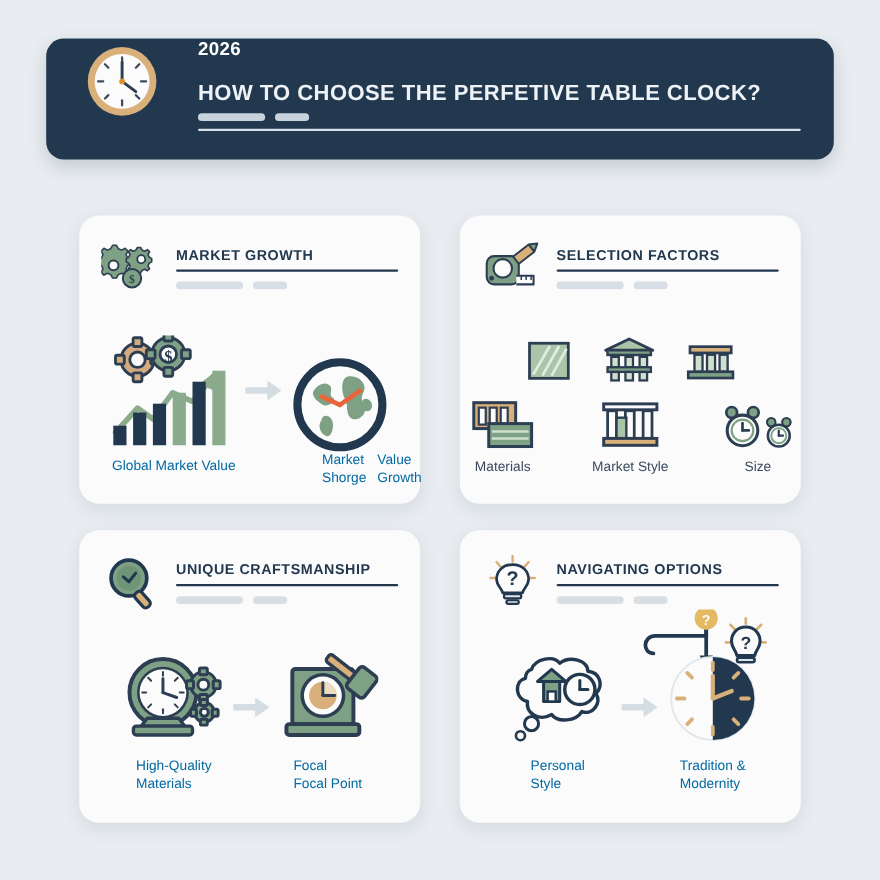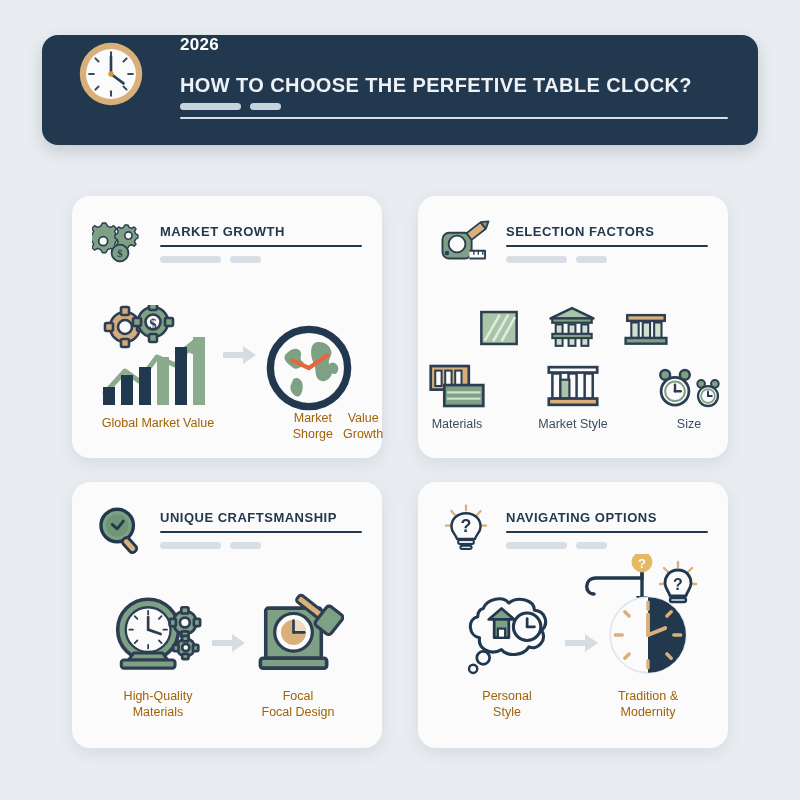--- a/index.html
+++ b/index.html
@@ -62,21 +62,21 @@
 
   
   .card-body{
     position:absolute;left:0;right:0;top:96px;bottom:14px;
     display:flex;align-items:center;justify-content:center;
   }
   .flow{display:flex;align-items:center;justify-content:center;width:100%;}
   .flow-item{display:flex;flex-direction:column;align-items:center;}
   .flow-art{display:flex;align-items:center;justify-content:center;}
   .flow-label{
-    margin-top:10px;text-align:center;color:#a16207;
+    margin-top:10px;text-align:left;color:#0369a1;
     font-size:12.5px;line-height:16px;
   }
   .arrow-gap{width:46px;display:flex;align-items:center;justify-content:center;
     margin-bottom:26px;}
 
   
   .sf{display:flex;flex-direction:column;align-items:center;width:100%;}
   .sf-top{display:flex;gap:28px;justify-content:center;align-items:flex-end;}
   .sf-bottom{display:flex;gap:30px;justify-content:center;align-items:flex-end;margin-top:14px;}
   .sf-cell{display:flex;flex-direction:column;align-items:center;width:86px;}
@@ -420,21 +420,21 @@
                 <line x1="45" y1="45" x2="45" y2="32" stroke="#2d3e52" stroke-width="3" stroke-linecap="round"></line>
                 <line x1="45" y1="45" x2="57" y2="45" stroke="#2d3e52" stroke-width="3" stroke-linecap="round"></line>
                 <g transform="rotate(38 74 24)">
                   <rect x="44" y="20" width="36" height="9" rx="3" fill="#d9b07a" stroke="#2d3e52" stroke-width="3.4"></rect>
                   <rect x="76" y="10" width="22" height="27" rx="4" fill="#7ea085" stroke="#2d3e52" stroke-width="3.6"></rect>
                 </g>
               </svg>
             </div>
             <div class="flow-label">
               <div>Focal</div>
-              <div>Focal Design</div>
+              <div>Focal Point</div>
             </div>
           </div>
         </div>
       </div>
     </div>
 
     <div class="card tall">
       <div class="card-head">
         <svg class="card-head-icon" viewBox="0 0 100 100">
           <g stroke="#d9b07a" stroke-width="4" stroke-linecap="round">

